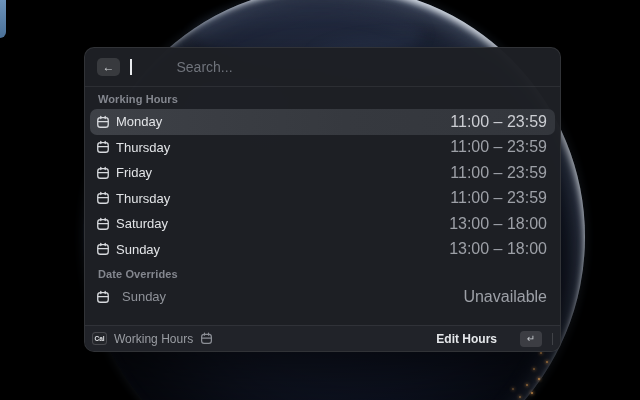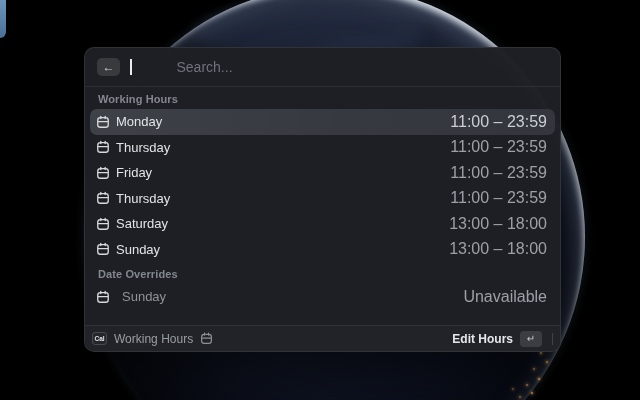--- a/index.html
+++ b/index.html
@@ -88,21 +88,21 @@
   .app-badge{
     width:15px;height:13px;border-radius:3.5px;background:#24262b;
     border:1px solid rgba(255,255,255,0.16);box-sizing:border-box;
     color:#e0e2e5;font-size:6.5px;font-weight:700;
     display:flex;align-items:center;justify-content:center;flex:0 0 auto;
   }
   .footer-source{font-size:12px;color:#9a9da3;}
   .footer-cal{color:#8b8e95;display:flex;align-items:center;}
   .footer-spacer{flex:1;}
   .footer-action{
-    display:flex;align-items:center;gap:7px;background:transparent;border:none;
+    display:flex;align-items:center;gap:23px;background:transparent;border:none;
     padding:2px 3px;border-radius:5px;cursor:pointer;
     font-family:"Liberation Sans",sans-serif;
   }
   .action-label{font-size:12px;color:#e5e7ea;font-weight:600;}
   .footer-action.secondary .action-label{color:#a0a3aa;font-weight:500;}
   .keycap{
     min-width:16px;height:16px;padding:0 3px;border-radius:4px;
     background:rgba(255,255,255,0.12);color:#c5c8cd;
     font-size:10px;display:flex;align-items:center;justify-content:center;
   }

